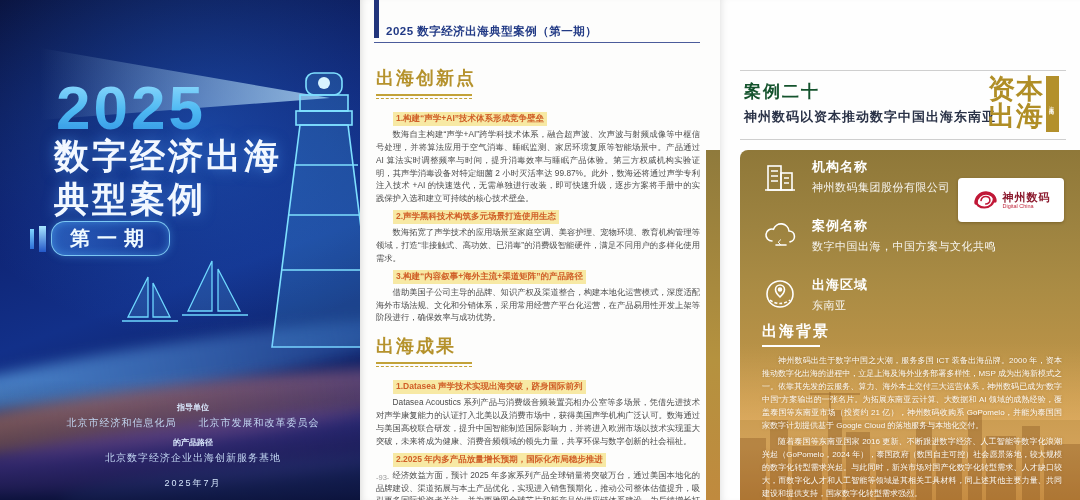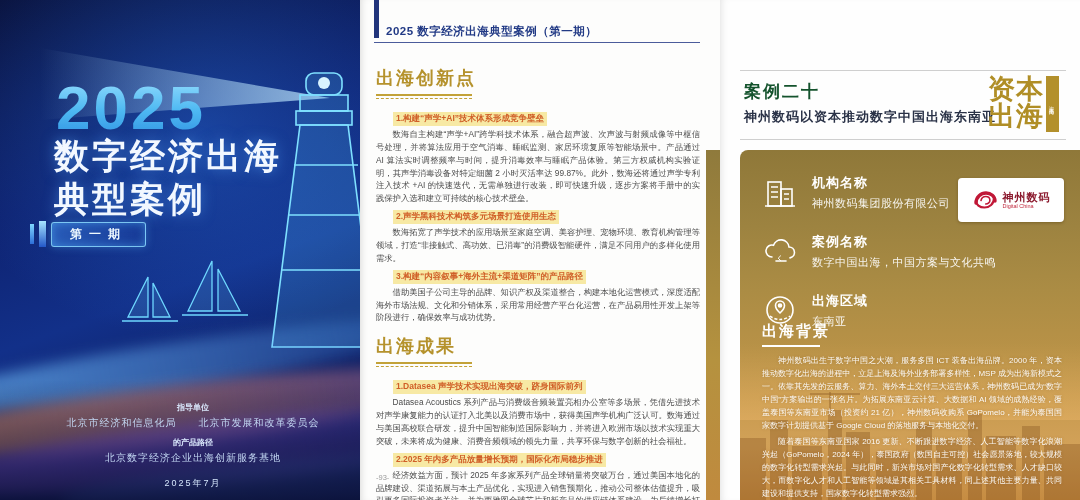--- a/index.html
+++ b/index.html
@@ -29,23 +29,23 @@
   .cover-year { position:absolute; left:56px; top:72px; font-size:62px; font-weight:800; letter-spacing:3px;
         background:linear-gradient(180deg,#9fe2ff 0%,#4db8f2 55%,#2f8fe0 100%);
         -webkit-background-clip:text; background-clip:text; color:transparent;
         text-shadow:0 0 18px rgba(60,160,255,.0); }
   .cover-title { position:absolute; left:54px; top:138px; color:#f2f8ff; font-weight:800;
         font-size:35px; letter-spacing:3px; line-height:1.0; text-shadow:0 0 14px rgba(90,170,255,.55); }
   .cover-title .t2 { display:block; margin-top:8px; }
   .issue { position:absolute; left:30px; top:221px; display:flex; align-items:center; gap:5px; }
   .issue-bar1 { width:4px; height:20px; background:linear-gradient(180deg,#7fd6ff,#2e6fd8); }
   .issue-bar2 { width:7px; height:26px; background:linear-gradient(180deg,#a8e6ff,#2458c8); }
-  .issue-box { border:1px solid rgba(140,220,255,.85); border-radius:3px; padding:3px 18px;
+  .issue-box { border:1px solid rgba(140,220,255,.85); border-radius:14px; padding:3px 18px;
         background:linear-gradient(90deg,rgba(60,130,230,.55),rgba(25,60,160,.35));
-        color:#eef9ff; font-size:12px; font-weight:700; letter-spacing:7px;
+        color:#eef9ff; font-size:20px; font-weight:700; letter-spacing:7px;
         box-shadow:0 0 10px rgba(90,190,255,.45) inset,0 0 8px rgba(90,190,255,.35); }
   .cover-footer { position:absolute; left:0; bottom:10px; width:100%; text-align:center;
         color:#c9dcf5; }
   .cf-label { font-size:8px; font-weight:700; color:#dcebff; margin-top:7px; }
   .cf-orgs { font-size:10px; margin-top:3px; color:#c2d6f2; letter-spacing:1px; }
   .cf-date { font-size:9px; margin-top:12px; color:#d5e6fb; letter-spacing:2px; }
 
   
   .pagemid { position:absolute; left:360px; top:0; width:360px; height:500px; background:#fdfdfc;
              box-shadow:inset 6px 0 8px -6px rgba(0,0,0,.18); }
@@ -77,21 +77,21 @@
   .cat-ribbon { position:absolute; left:326px; top:76px; width:13px; height:56px; background:#b3902c;
                display:flex; align-items:center; justify-content:center; }
   .cat-ribbon span { writing-mode:vertical-rl; font-size:5.5px; color:rgba(255,255,255,.92); letter-spacing:1px; }
 
   .gold-card { position:absolute; left:20px; top:150px; width:340px; height:350px; border-radius:8px 0 0 0;
       overflow:hidden;
       background:linear-gradient(180deg,#8f7839 0%,#9d8340 22%,#ab8c44 40%,#b99247 58%,#c79a4e 72%,#d2a158 84%,#c68c42 100%); }
   .card-sky { position:absolute; left:0; top:55%; width:100%; height:22%;
       background:linear-gradient(180deg,rgba(255,210,140,0),rgba(255,198,120,.28)); }
   .skyline { position:absolute; left:0; bottom:0; width:100%; height:120px; opacity:.5; }
-  .info-rows { position:absolute; left:22px; top:24px; width:300px; }
+  .info-rows { position:absolute; left:22px; top:8px; width:300px; }
   .info-row { display:flex; align-items:flex-start; gap:14px; margin-bottom:22px; }
   .info-icon { flex:0 0 36px; }
   .info-label { font-size:13px; font-weight:800; color:#ffffff; letter-spacing:1px; }
   .info-value { font-size:11px; color:rgba(255,255,255,.92); margin-top:4px; letter-spacing:.5px; }
   .logo-chip { position:absolute; right:16px; top:28px; width:106px; height:44px; background:#fff;
       border-radius:4px; display:flex; align-items:center; justify-content:center; gap:5px;
       box-shadow:0 1px 3px rgba(60,40,0,.35); }
   .logo-text { line-height:1.1; }
   .logo-cn { font-size:11px; font-weight:800; color:#8c1b2f; letter-spacing:1px; }
   .logo-en { font-size:5.5px; color:#c0273d; }

